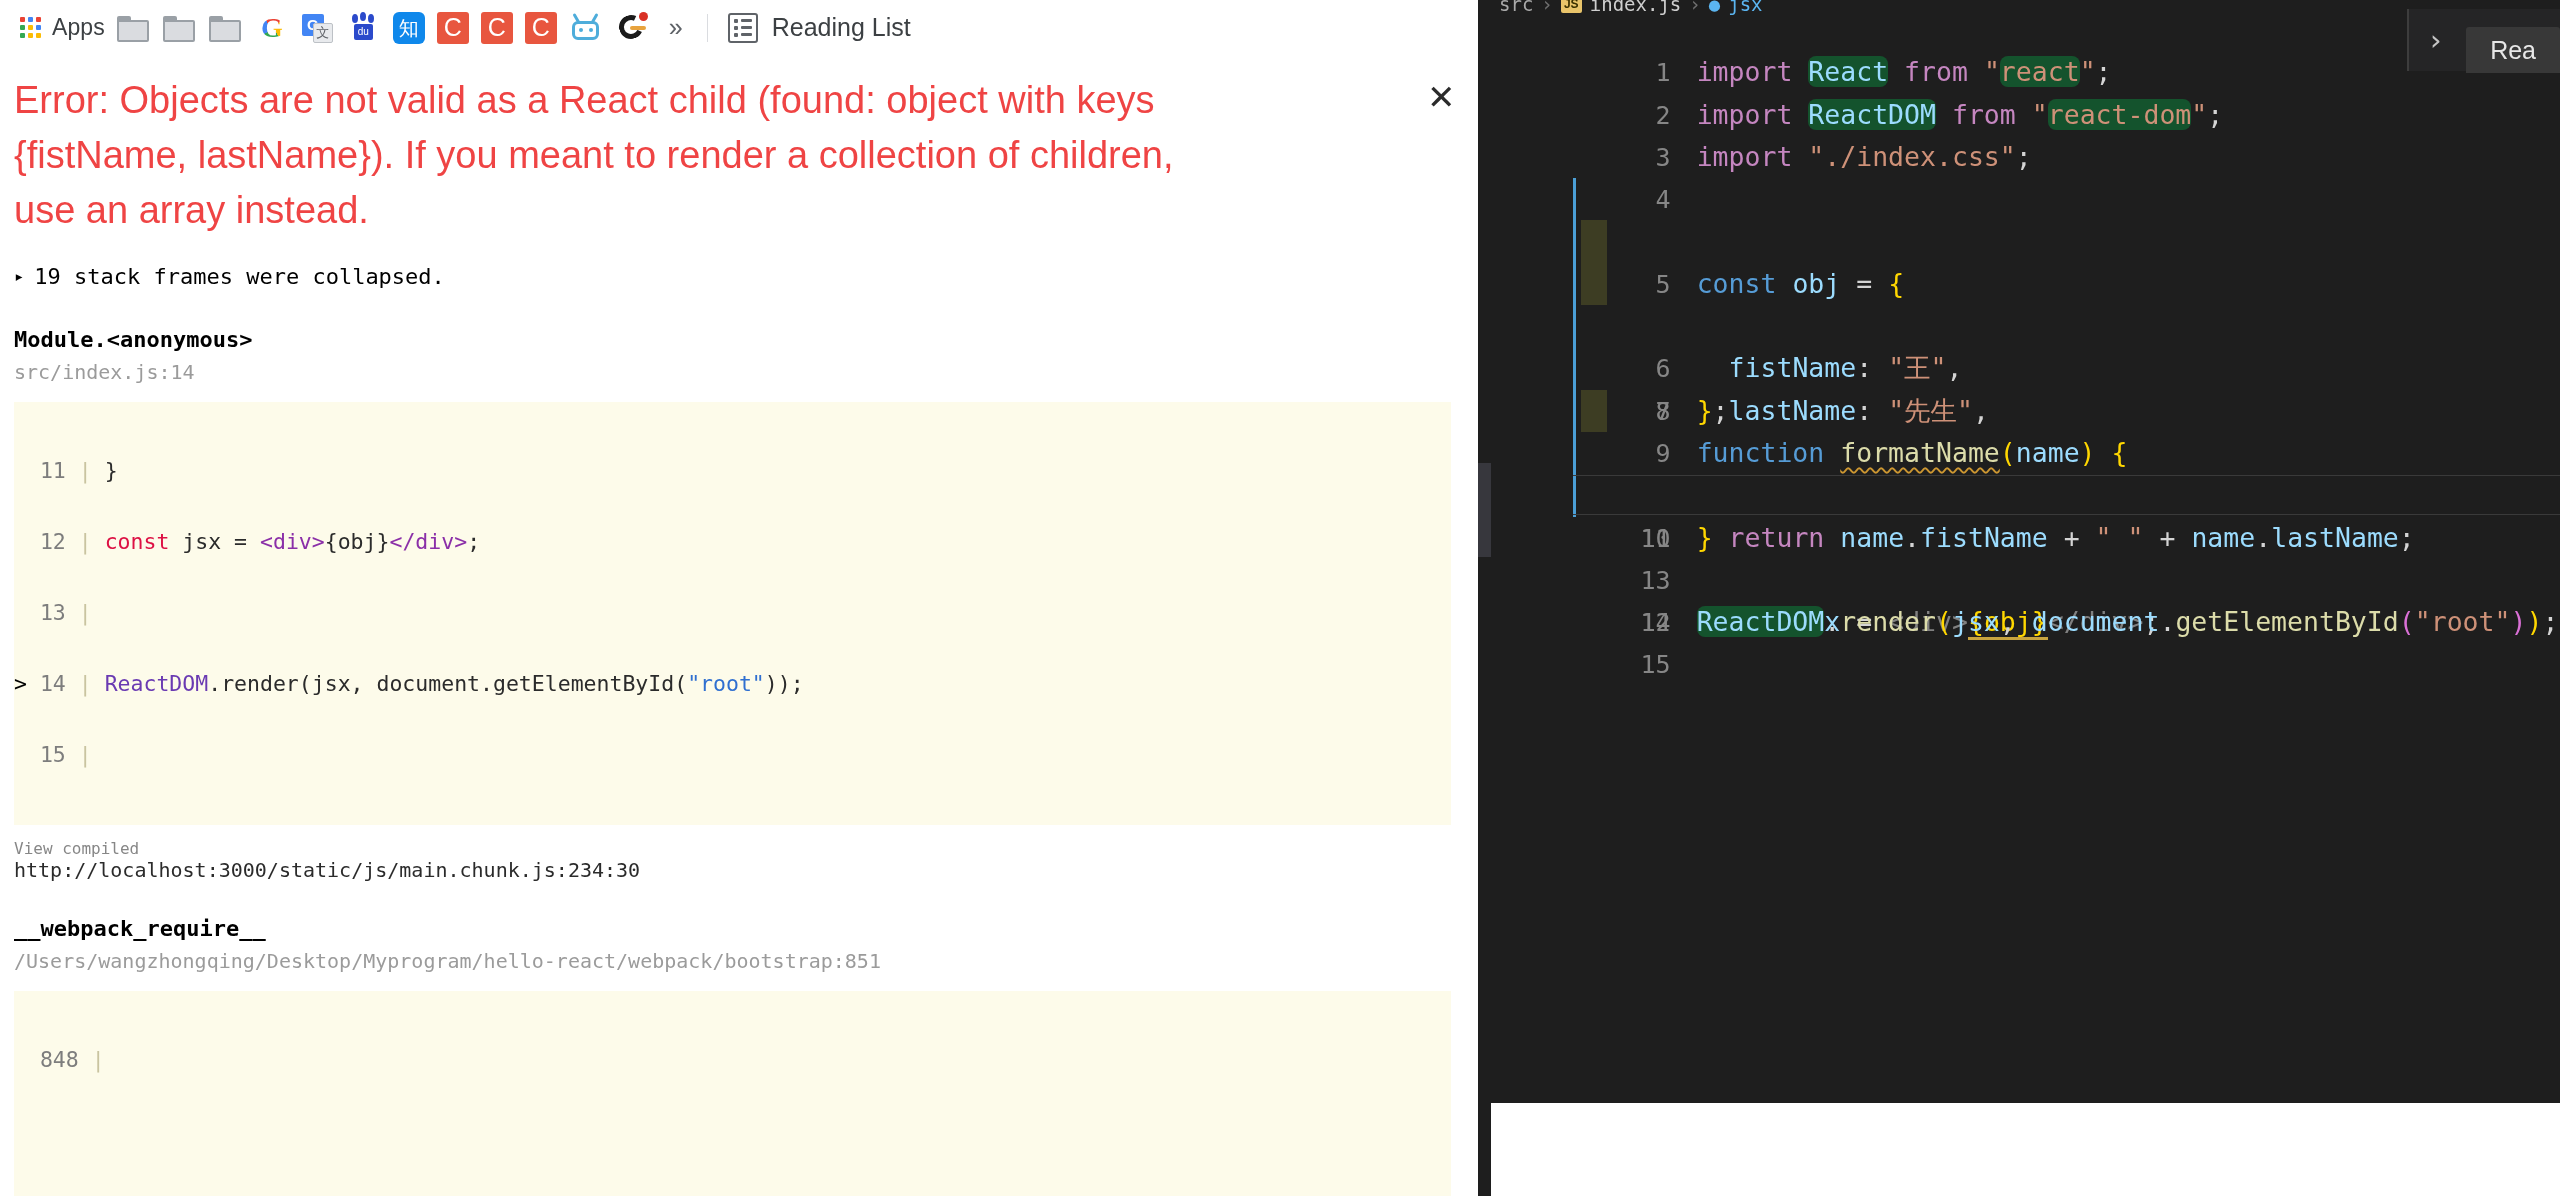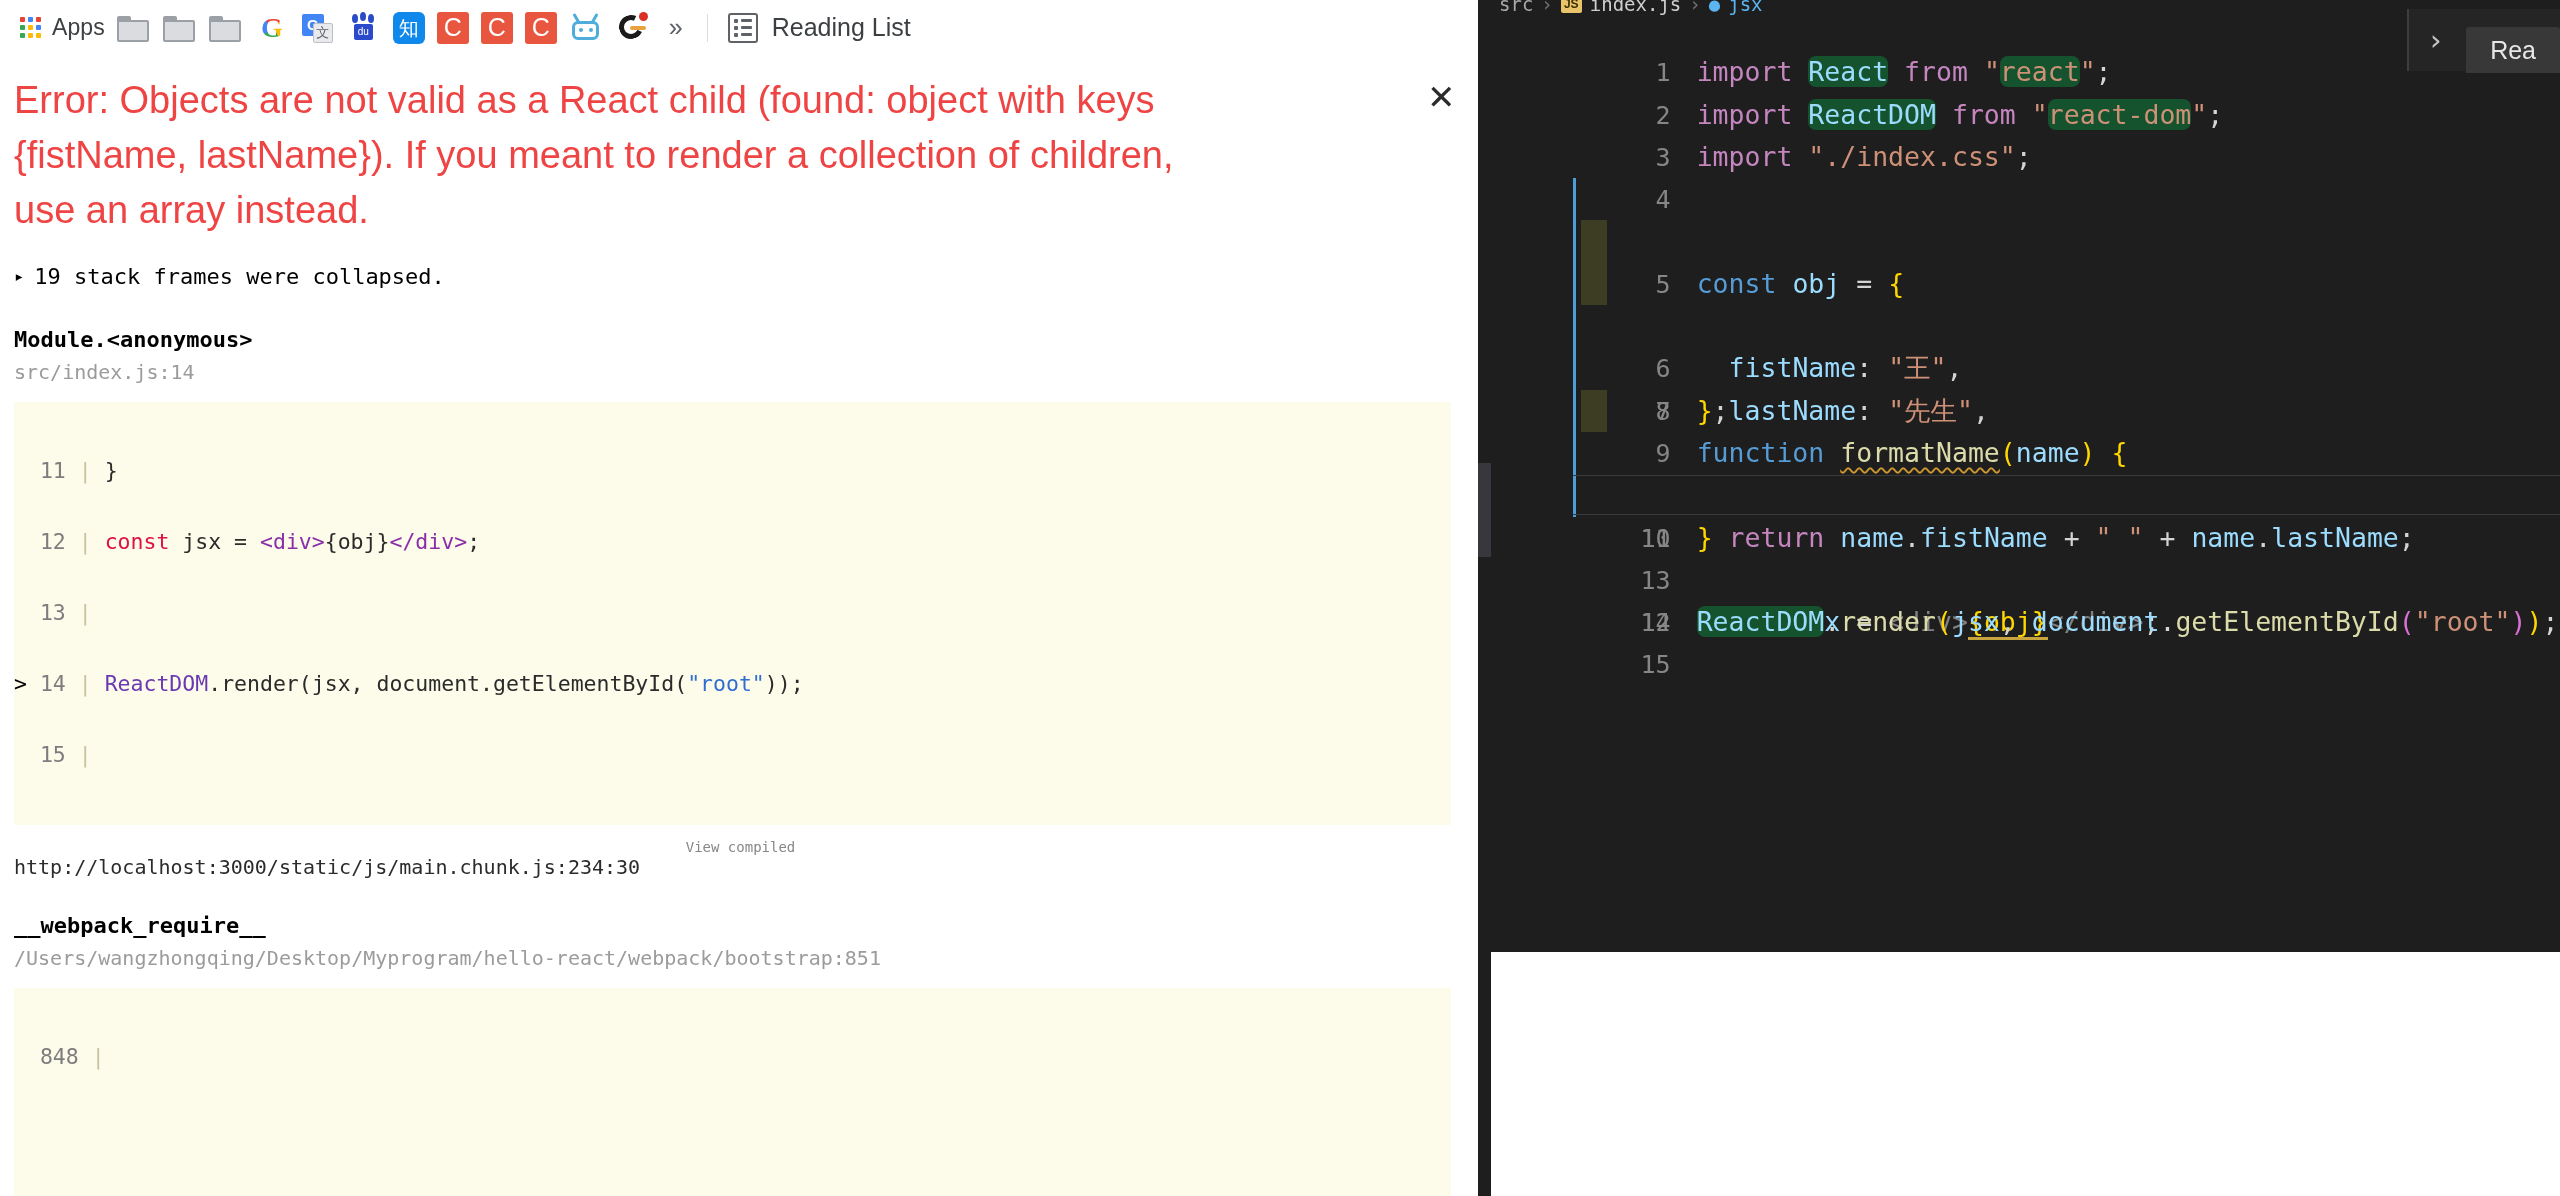--- a/index.html
+++ b/index.html
@@ -171,30 +171,30 @@
   .code-line .lno { color: #7d7d7d; }
   .code-line .bar  { color: #c9c4a0; }
   .k-const { color: #d14; }
   .k-tag   { color: #8b2fa8; }
   .k-ident { color: #6a3ab2; }
   .k-str   { color: #2f6fd0; }
   .k-plain { color: #2b2b2b; }
   .k-punct { color: #a0289f; }
 
   .view-compiled {
-    font-size: 14px; color: #878787;
-    font-family: "DejaVu Sans Mono", monospace;
-    margin: 14px 0 34px 0; cursor: pointer; text-align: center;
+    font-size: 16px; color: #878787;
+    font-family: "DejaVu Sans Mono", monospace;
+    margin: 14px 0 34px 0; cursor: pointer;
   }
   .view-compiled:last-child { margin-bottom: 0; }
 
   
   #editor-pane {
     position: absolute; left: 1491px; top: 0;
-    width: 1069px; height: 952px;
+    width: 1069px; height: 1103px;
     background: #1e1e1e;
     overflow: hidden;
     font-family: "DejaVu Sans Mono", monospace;
   }
   #breadcrumb {
     position: absolute; left: 0; top: -9px;
     height: 26px; width: 100%;
     display: flex; align-items: center; gap: 8px;
     padding-left: 8px;
     font-size: 19px; color: #a9a9a9;

